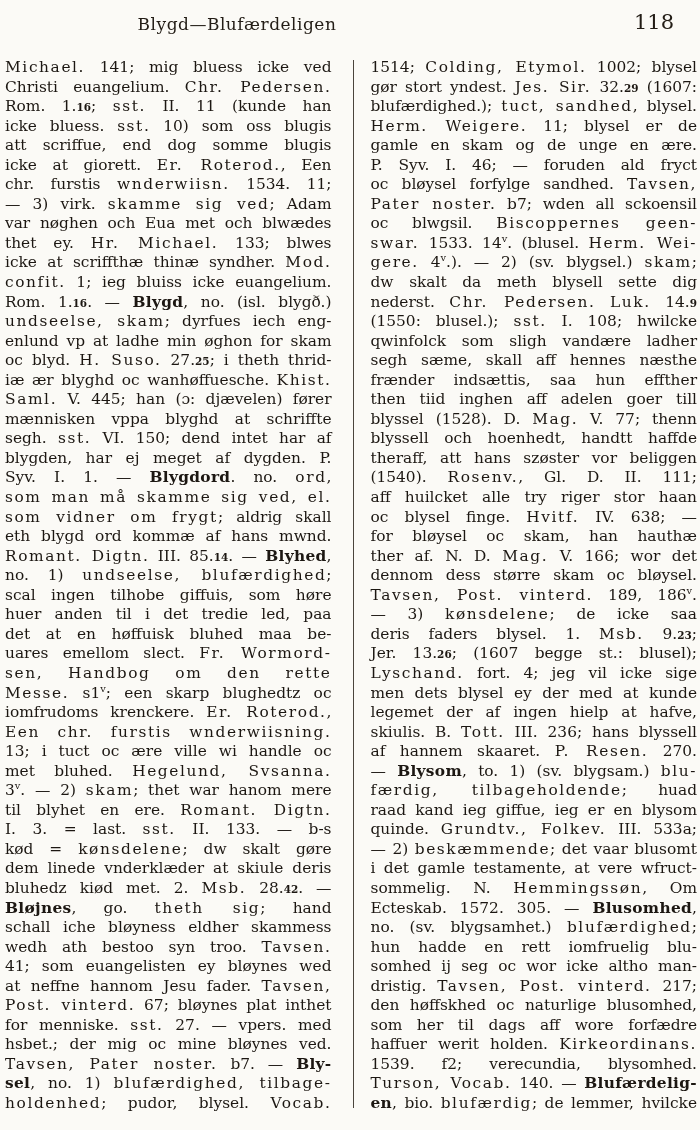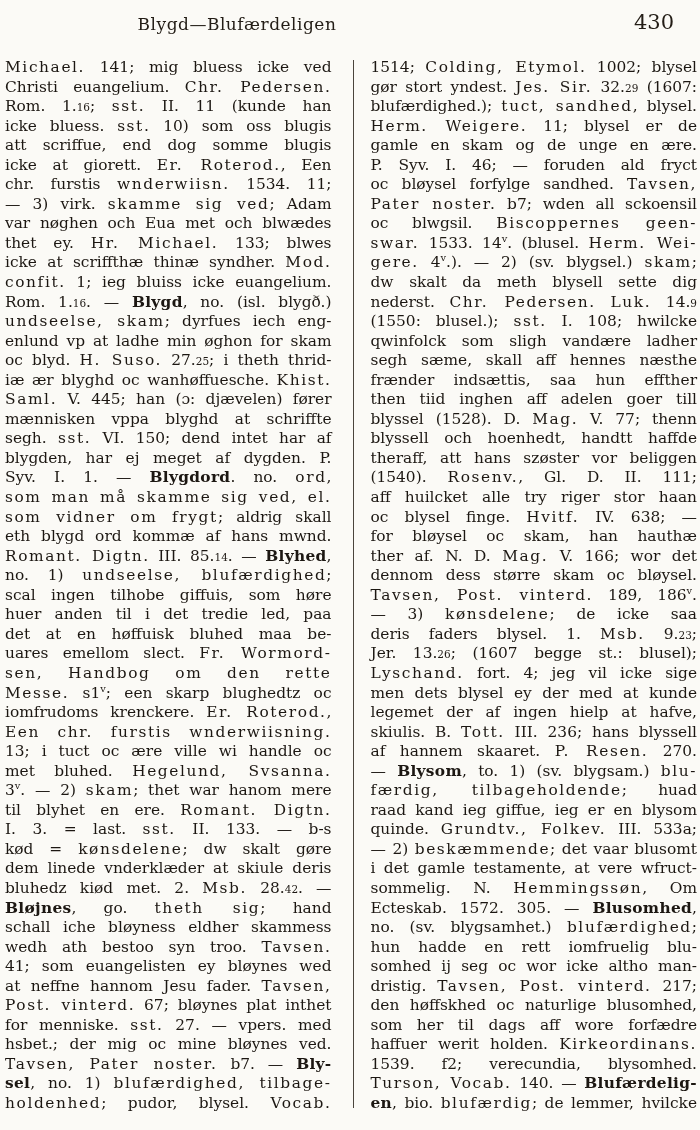--- a/index.html
+++ b/index.html
@@ -40,30 +40,30 @@
     height:19.55px;
     text-align:justify;
     text-align-last:justify;
     text-justify:inter-word;
     white-space:nowrap;
     overflow:visible;
     color:#1c1712;
   }
   .line b{font-weight:700;letter-spacing:.3px;}
   .sp{letter-spacing:1.6px;}
-  .vs{font-size:68%;}
+  .vs{font-size:68%;font-weight:bold;}
   .line sup{font-size:64%;line-height:0;}
 </style>
 </head>
 <body>
 
 <div class="page">
   <div class="header">
     <div class="running-title">Blygd—Blufærdeligen</div>
-    <div class="page-number">430</div>
+    <div class="page-number">118</div>
   </div>
   <div class="columns">
     <div class="col col-left">
         <div class="line"><span class="sp">Michael.</span> 141; mig bluess icke ved</div>
         <div class="line">Christi euangelium. <span class="sp">Chr. Pedersen.</span></div>
         <div class="line">Rom. 1.<span class="vs">16</span>; <span class="sp">sst.</span> II. 11 (kunde han</div>
         <div class="line">icke bluess. <span class="sp">sst.</span> 10) som oss blugis</div>
         <div class="line">att scriffue, end dog somme blugis</div>
         <div class="line">icke at giorett. <span class="sp">Er. Roterod.</span>, Een</div>
         <div class="line">chr. furstis <span class="sp">wnderwiisn.</span> 1534. 11;</div>

